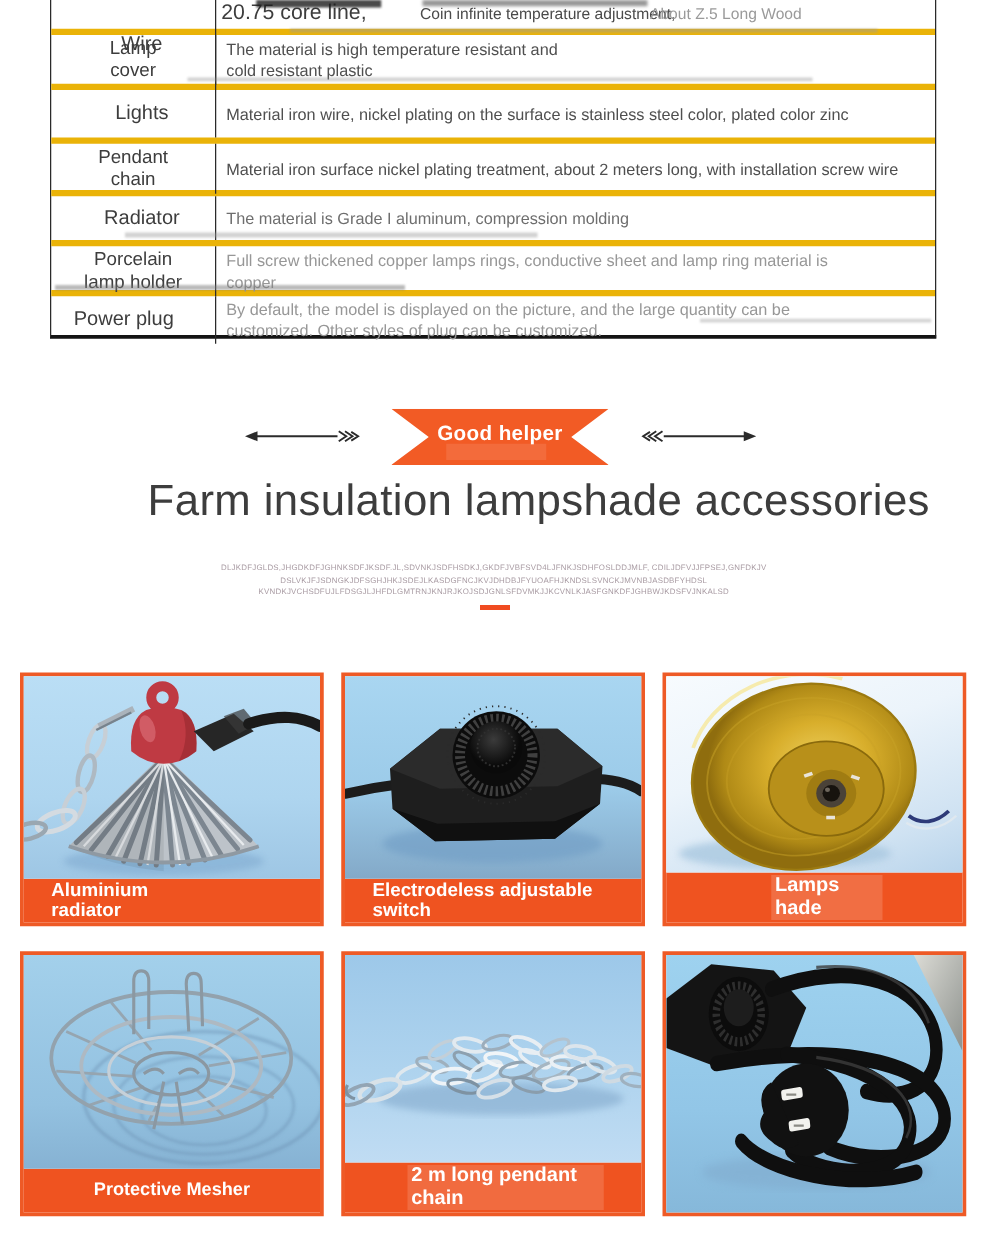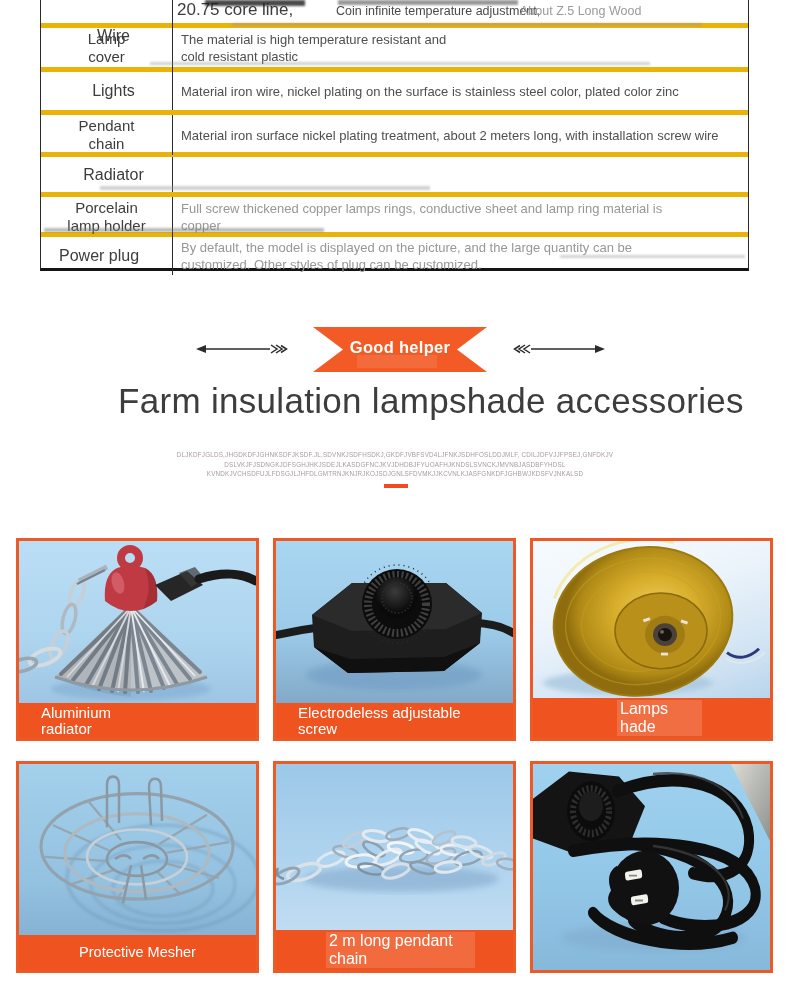--- a/index.html
+++ b/index.html
@@ -57,21 +57,21 @@
     grid-template-columns:243px 243px 243px;grid-template-rows:203px 212px;gap:20px 14px;}
   .card{box-sizing:border-box;border:3px solid #ee5a26;display:flex;flex-direction:column;background:#fff;}
   .photo{flex:1 1 auto;position:relative;overflow:hidden;}
   .photo svg{display:block;width:100%;height:100%;}
   .p1{background:linear-gradient(180deg,#badef5 0%,#aed5ef 60%,#9ec6e4 100%);}
   .p2{background:linear-gradient(180deg,#a9d6f1 0%,#9ccbe9 55%,#83a9c8 100%);}
   .p3{background:linear-gradient(180deg,#a3d0eb 0%,#93c1e0 70%,#86b2d3 100%);}
   .p4{background:linear-gradient(160deg,#f7fbfe 0%,#ecf4fb 40%,#cfe2f2 80%,#b9d4eb 100%);}
   .p5{background:linear-gradient(180deg,#9dc8e9 0%,#aed3ee 55%,#c0dcf3 100%);}
   .p6{background:linear-gradient(180deg,#9ed2ef 0%,#92c6e7 60%,#86b8da 100%);}
-  .clabel{flex:0 0 auto;background:#ef5320;color:#fff;font-weight:normal;box-sizing:border-box;}
+  .clabel{flex:0 0 auto;background:#ef5320;color:#fff;font-weight:bold;box-sizing:border-box;}
   .lh35{height:35px;} .lh40{height:40px;}
   .lab-text{white-space:pre-line;display:inline-block;}
   .cl1{font-size:15px;line-height:16px;padding:2px 6px 0 22px;}
   .cl2{font-size:15px;line-height:16px;padding:2px 6px 0 22px;}
   .cl3{font-size:14.5px;text-align:center;padding-top:9px;}
   .cl4{font-size:16px;line-height:18px;padding:2px 0 0 84px;}
   .cl4 .lab-text{background:rgba(255,255,255,.16);padding:0 34px 0 3px;}
   .cl5{font-size:16px;line-height:18px;padding:2px 0 0 50px;}
   .cl5 .lab-text{background:rgba(255,255,255,.14);padding:0 22px 0 3px;}
   .cl6{font-size:22px;text-align:center;padding-top:6px;}
@@ -101,20 +101,21 @@
       <div class="tlabel big">Lights</div>
       <div class="tval">Material iron wire, nickel plating on the surface is stainless steel color, plated color zinc</div>
     </div>
     <div class="trow h42">
       <div class="tlabel">Pendant
 chain</div>
       <div class="tval">Material iron surface nickel plating treatment, about 2 meters long, with installation screw wire</div>
     </div>
     <div class="trow h40">
       <div class="tlabel big">Radiator</div>
+      <div class="tval dim1">The material is Grade I aluminum, compression molding</div>
     </div>
     <div class="trow h40">
       <div class="tlabel">Porcelain
 lamp holder</div>
       <div class="tval dim2">Full screw thickened copper lamps rings, conductive sheet and lamp ring material is
 copper</div>
     </div>
     <div class="trow h36">
       <div class="tlabel big left">Power plug</div>
       <div class="tval dim2">By default, the model is displayed on the picture, and the large quantity can be
@@ -232,21 +233,21 @@
           <polygon points="38,106 72,132 168,130 204,102 168,116 74,118" fill="#101010"></polygon>
           <circle cx="121" cy="63" r="35" fill="#0c0c0c"></circle>
           <circle cx="121" cy="63" r="29" fill="none" stroke="#404040" stroke-width="8" stroke-dasharray="2 2.4"></circle>
           <circle cx="121" cy="57" r="21" fill="url(#dome2)"></circle>
           <circle cx="121" cy="57" r="15" fill="none" stroke="#2f2f2f" stroke-width="1.5" stroke-dasharray="1.5 2"></circle>
           <circle cx="121" cy="63" r="39" fill="none" stroke="#2b2b2b" stroke-width="1.5" stroke-dasharray="1 4"></circle>
         </svg>
       </div>
       <div class="clabel lh35 cl2">
         <span class="lab-text">Electrodeless adjustable
-screw</span>
+switch</span>
       </div>
     </div>
 
     <div class="card">
       <div class="photo p4">
         <svg viewBox="0 0 237 166" preserveAspectRatio="none">
           <defs>
             <filter id="b4">
                 <feGaussianBlur stdDeviation="3"></feGaussianBlur>
               </filter>

